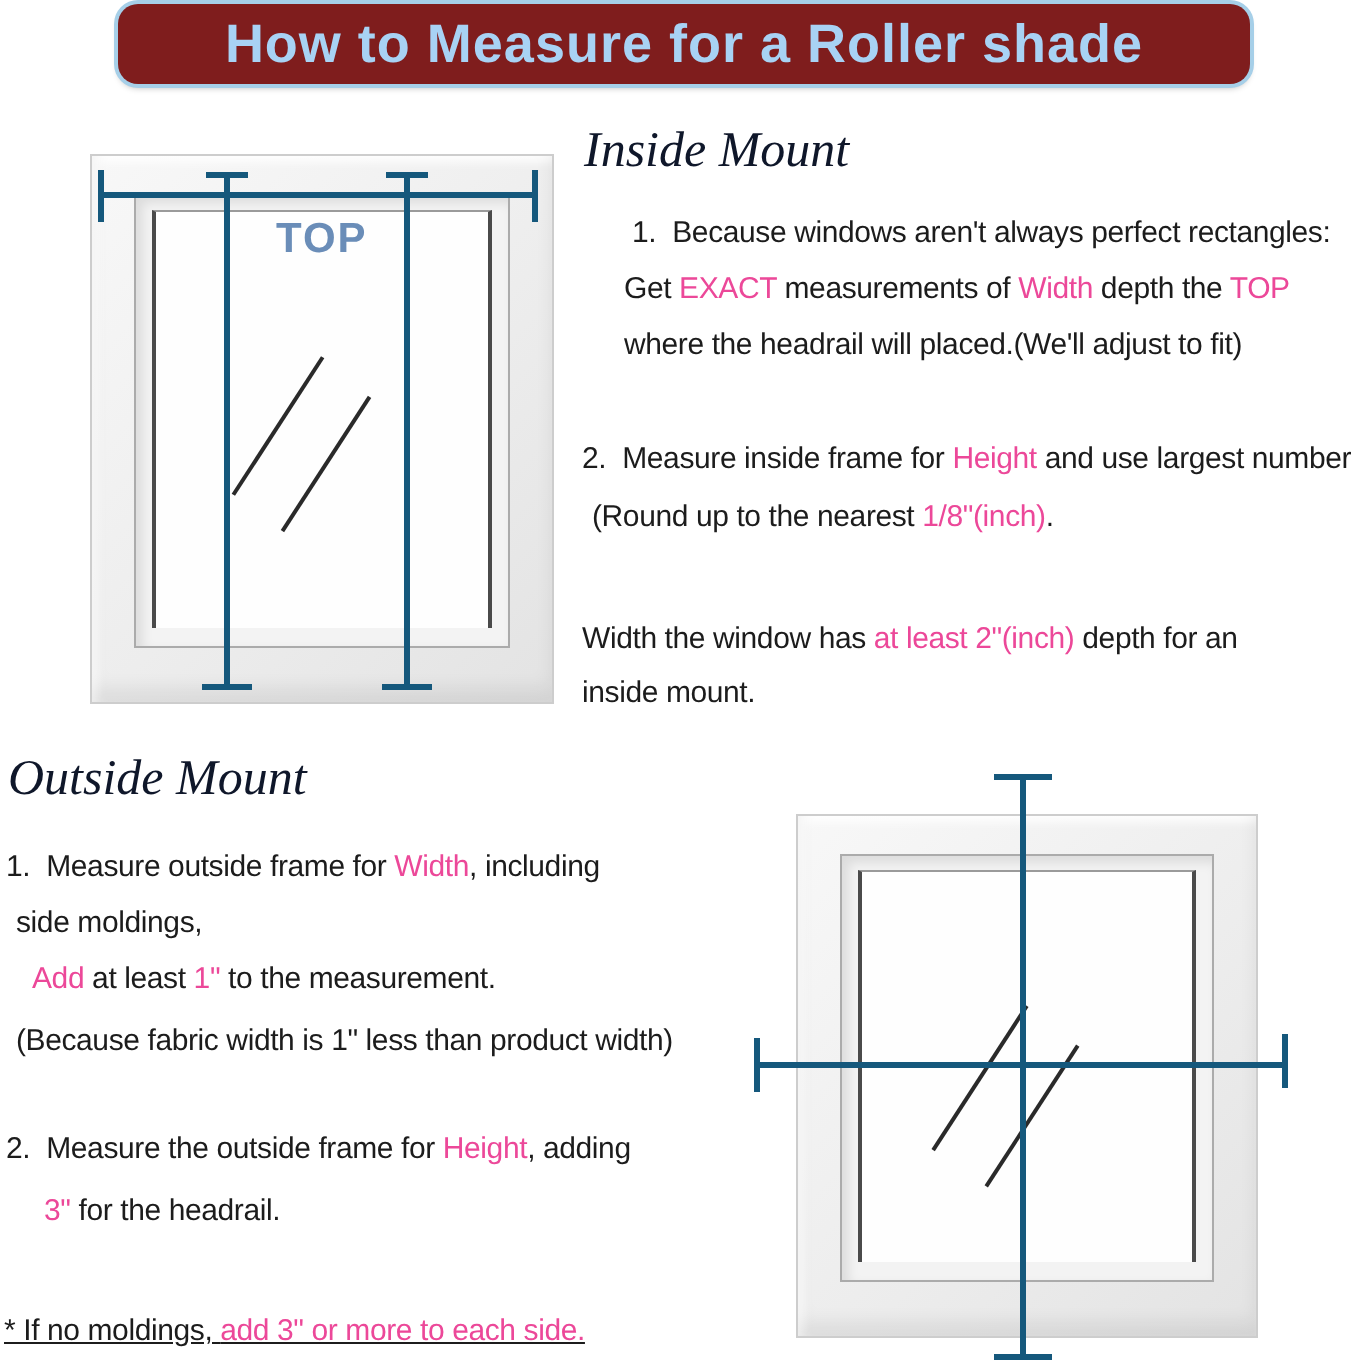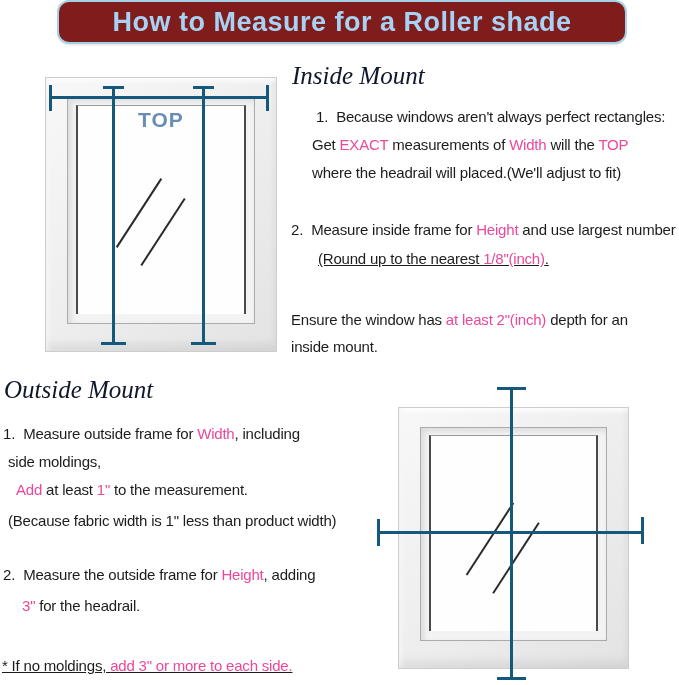--- a/index.html
+++ b/index.html
@@ -83,29 +83,29 @@
 <div class="mline" style="left:202px; top:88px; width:3px; height:257px;"></div>
 <div class="mline" style="left:193px; top:86px; width:21px; height:3px;"></div>
 <div class="mline" style="left:191px; top:342px; width:25px; height:3px;"></div>
 
 <div class="toplab">TOP</div>
 
 <div class="h2" style="left:292px; top:62px;">Inside Mount</div>
 
 <div class="t" style="left:292px; top:108px;margin-left:24px;"><span class="num">1.</span><span>Because windows aren't always perfect rectangles:</span></div>
 
-<div class="t" style="left:312px; top:136px;"><span>Get </span><span class="hl">EXACT</span><span> measurements of </span><span class="hl">Width</span><span> will the </span><span class="hl">TOP</span></div>
+<div class="t" style="left:312px; top:136px;"><span>Get </span><span class="hl">EXACT</span><span> measurements of </span><span class="hl">Width</span><span> depth the </span><span class="hl">TOP</span></div>
 
 <div class="t" style="left:312px; top:164px;">where the headrail will placed.(We'll adjust to fit)</div>
 
 <div class="t" style="left:291px; top:221px;"><span class="num">2.</span><span>Measure inside frame for </span><span class="hl">Height</span><span> and use largest number</span></div>
 
-<div class="t" style="left:318px; top:250px;text-decoration:underline;"><span>(Round up to the nearest </span><span class="hl">1/8"(inch)</span><span>.</span></div>
+<div class="t" style="left:296px; top:250px;"><span>(Round up to the nearest </span><span class="hl">1/8"(inch)</span><span>.</span></div>
 
-<div class="t" style="left:291px; top:311px;"><span>Ensure the window has </span><span class="hl">at least 2"(inch)</span><span> depth for an</span></div>
+<div class="t" style="left:291px; top:311px;"><span>Width the window has </span><span class="hl">at least 2"(inch)</span><span> depth for an</span></div>
 
 <div class="t" style="left:291px; top:338px;">inside mount.</div>
 
 <div class="h2" style="left:4px; top:376px;">Outside Mount</div>
 
 <div class="t" style="left:3px; top:425px;"><span class="num">1.</span><span>Measure outside frame for </span><span class="hl">Width</span><span>, including</span></div>
 
 <div class="t" style="left:8px; top:453px;text-align:center;">side moldings,</div>
 
 <div class="t" style="left:16px; top:481px;"><span class="hl">Add</span><span> at least </span><span class="hl">1"</span><span> to the measurement.</span></div>

